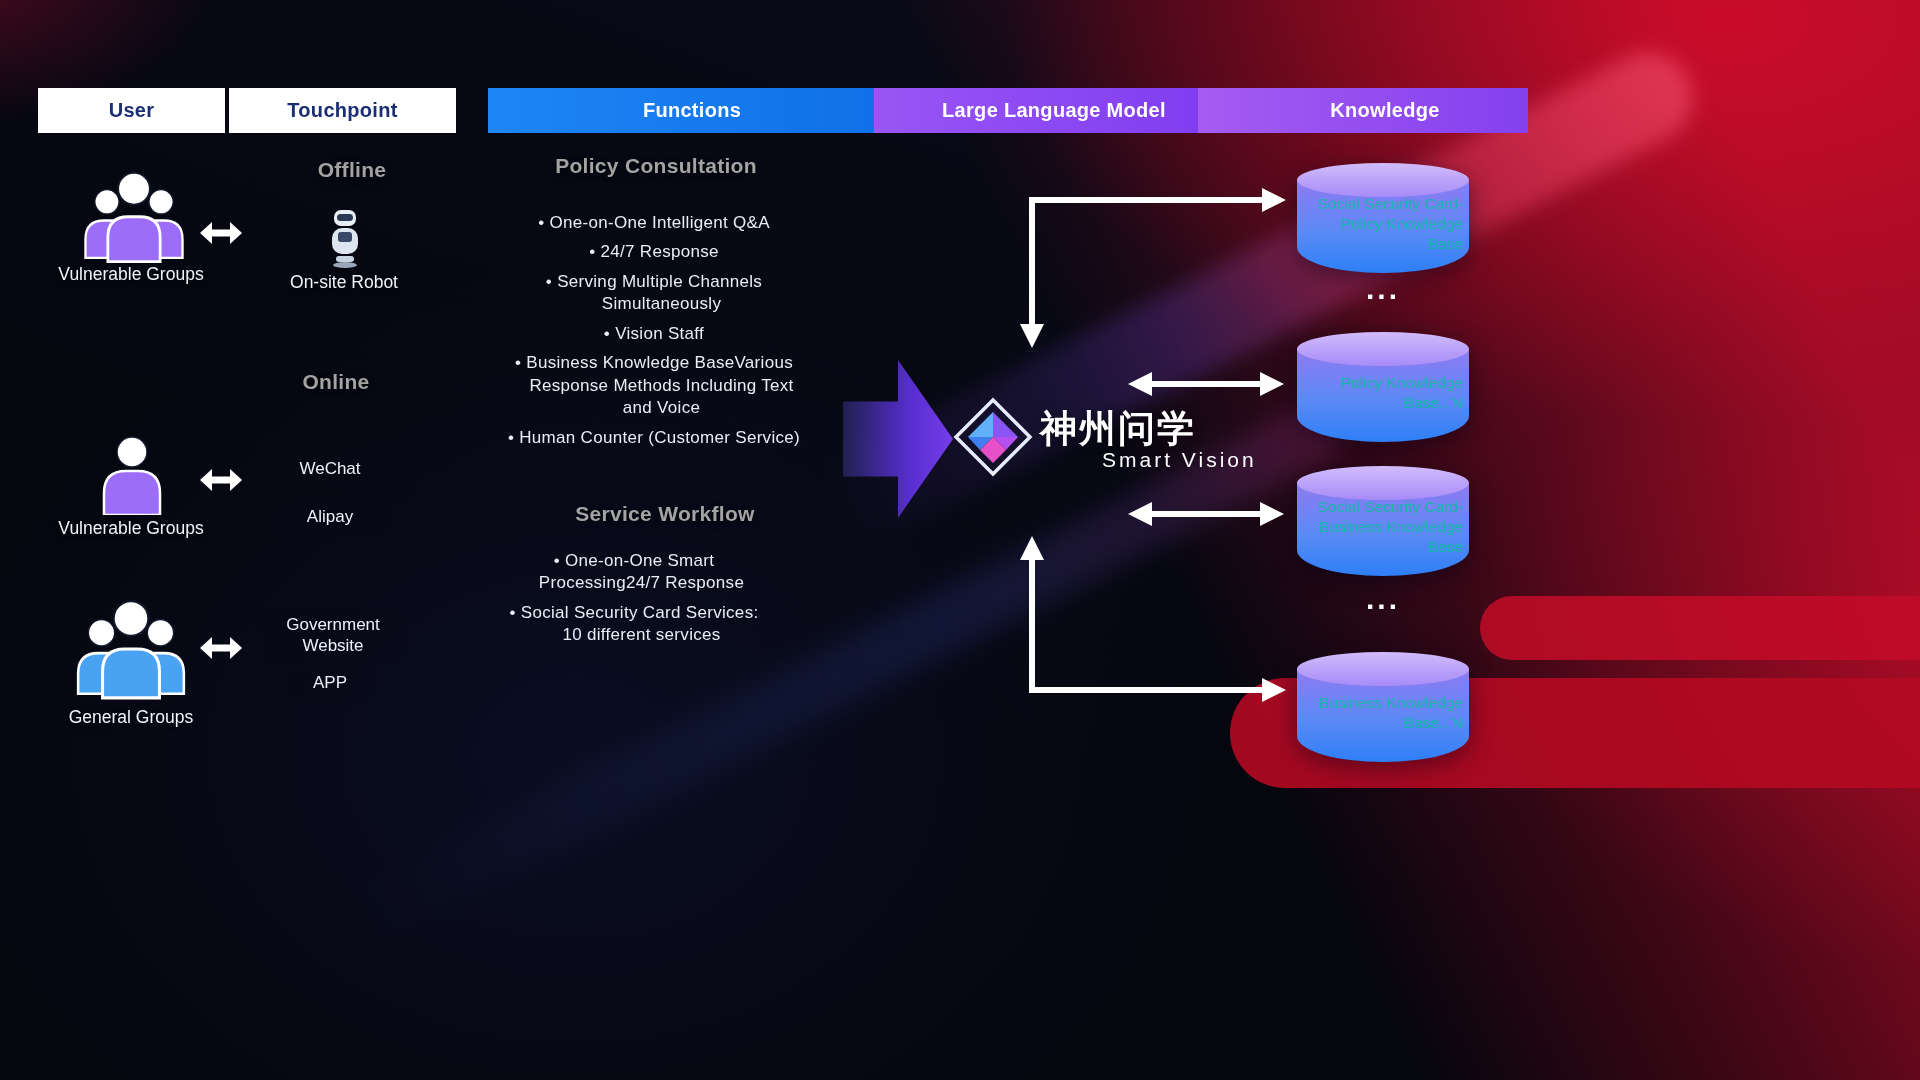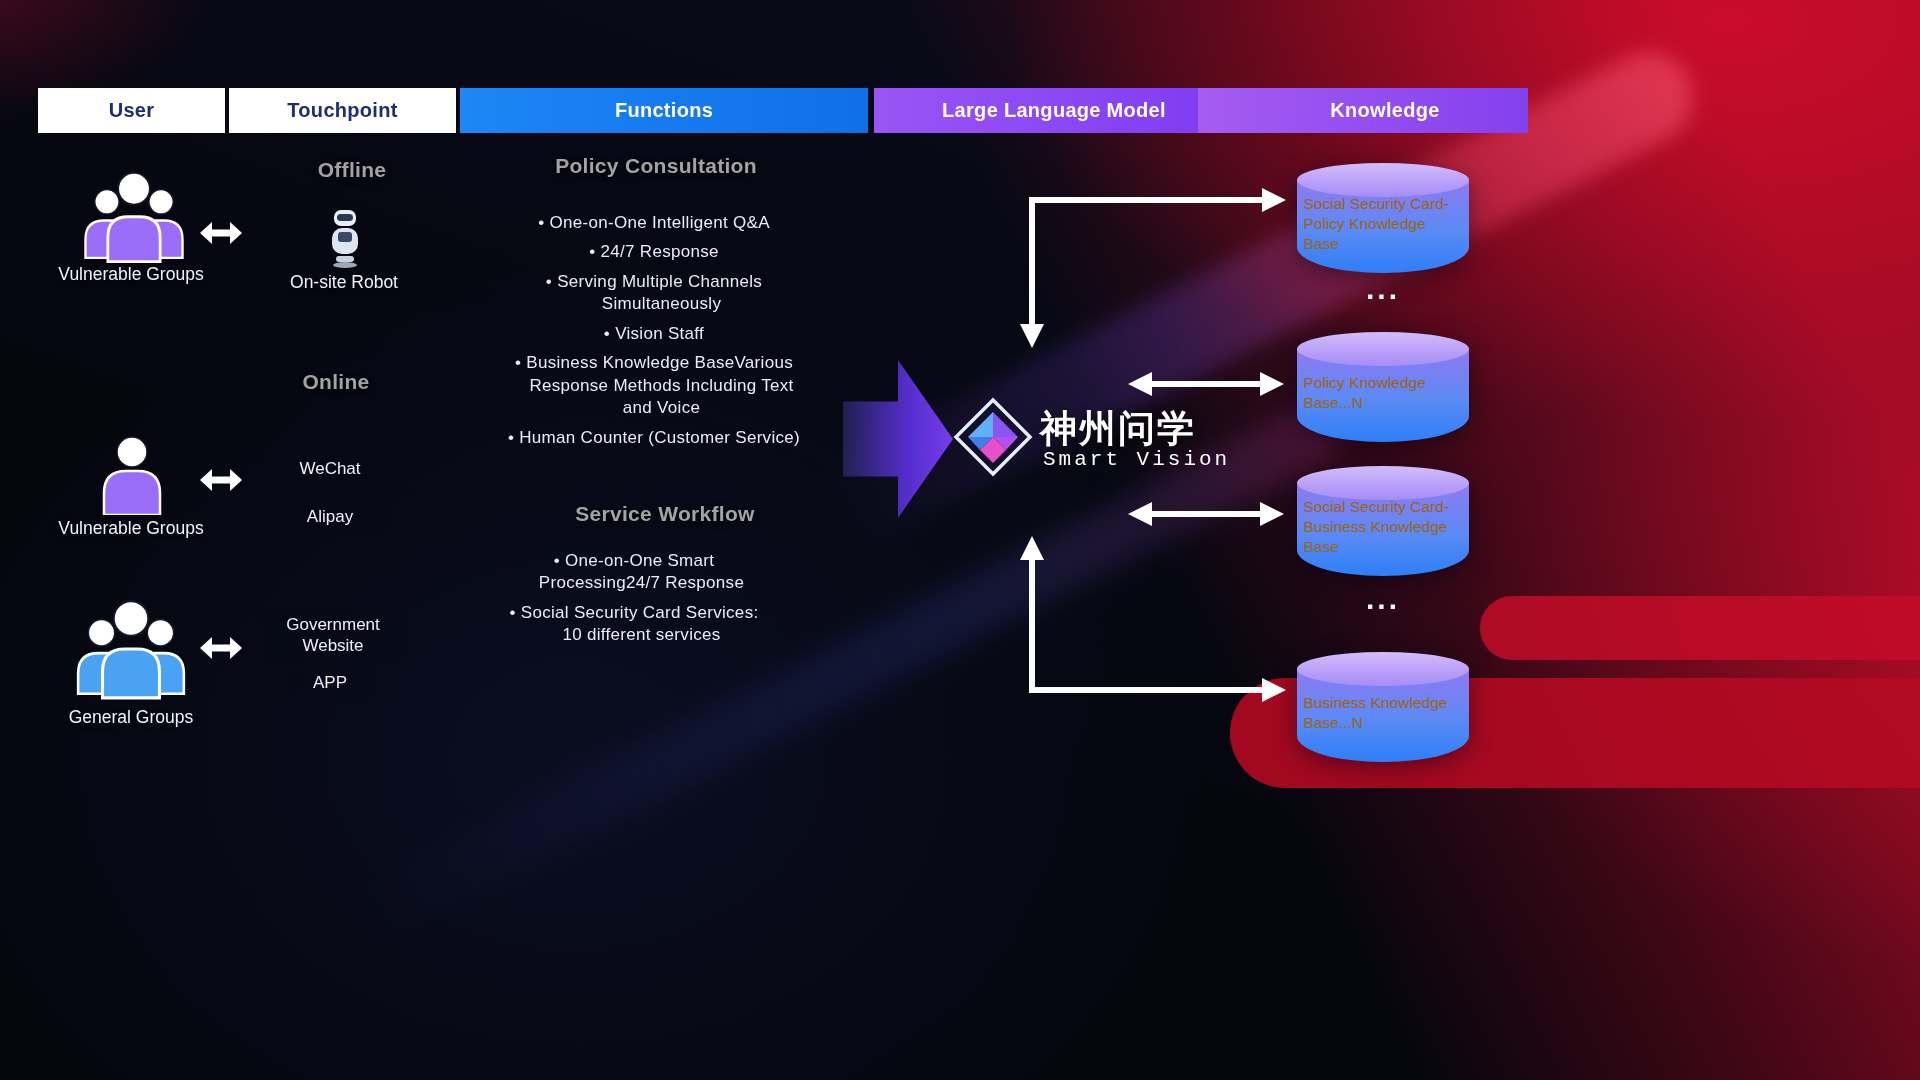--- a/index.html
+++ b/index.html
@@ -25,21 +25,21 @@
     transform:rotate(-27deg); border-radius:40px; filter:blur(12px);
     background:linear-gradient(90deg, transparent, rgba(70,90,220,0.16) 60%, rgba(190,60,160,0.2)); }
   .bg-bar { position:absolute; background:rgba(195,12,40,0.85); }
   .bar1 { left:1480px; top:596px; width:520px; height:64px; border-radius:40px; }
   .bar2 { left:1230px; top:678px; width:780px; height:110px; border-radius:60px; background:rgba(180,10,34,0.9); }
 
   
   .hdr { position:absolute; top:88px; height:45px; display:flex; align-items:center; justify-content:center;
     font-size:20px; font-weight:600; letter-spacing:0.3px; }
   .hdr-light { background:#ffffff; color:#1c2e73; }
-  .hdr-functions { background:linear-gradient(90deg,#1e86f5,#0f6fe8); color:#fff; }
+  .hdr-functions { background:linear-gradient(90deg,#1e86f5,#0f6fe8); color:#fff;margin-left:28px; }
   .hdr-llm { background:linear-gradient(90deg,#9a55f5,#7e3bf0); color:#fff; }
   .hdr-knowledge { background:linear-gradient(90deg,#a55cf2,#8440ee); color:#fff;padding-left:44px; }
 
   
   .lbl { position:absolute; color:#f2f4fa; font-size:17.5px; text-align:center; text-shadow:0 2px 5px rgba(0,0,0,0.6); }
   .sec-title { position:absolute; color:#a3a3a3; font-weight:700; font-size:21px; text-align:center;
     text-shadow:0 2px 6px rgba(0,0,0,0.65); letter-spacing:0.3px; }
   .tp-item { position:absolute; color:#eef1f8; font-size:17px; text-align:center; padding:6px 8px;
     background:rgba(6,9,22,0.32); border-radius:8px; line-height:1.25; }
 
@@ -52,31 +52,31 @@
 
   
   .flow-arrow { position:absolute; left:843px; top:345px; width:110px; height:188px;
     background:linear-gradient(90deg, rgba(38,38,92,0.85), #5a30d8 60%, #7b3ff5);
     clip-path:polygon(0% 30%, 50% 30%, 50% 8%, 100% 50%, 50% 92%, 50% 70%, 0% 70%);
     opacity:0.95; }
 
   
   .brand-cn { position:absolute; left:1040px; top:404px; color:#fff; font-size:37px; font-weight:700; letter-spacing:2px;
     text-shadow:0 2px 8px rgba(0,0,0,0.6); }
-  .brand-en { position:absolute; left:1043px; top:448px; color:#fff; font-size:21px; font-weight:500; letter-spacing:3px;font-family:Liberation Mono, monospace; }
+  .brand-en { position:absolute; left:1102px; top:448px; color:#fff; font-size:21px; font-weight:500; letter-spacing:3px; }
 
   
   .db { position:absolute; width:172px; height:110px; filter:drop-shadow(0 6px 12px rgba(0,0,20,0.45)); }
   .db .body { position:absolute; top:17px; left:0; right:0; bottom:0;
     background:linear-gradient(180deg,#8f7af2 0%, #5b8af5 55%, #2e7ff7 100%);
     border-radius:0 0 86px 86px / 0 0 26px 26px; }
   .db .top { position:absolute; top:0; left:0; width:172px; height:34px; border-radius:50%;
     background:linear-gradient(180deg,#d2bcfc,#a78bf7); }
   .db .label { position:absolute; left:6px; right:6px; top:16px; bottom:4px; display:flex; align-items:center;
-    justify-content:center; text-align:left; color:#a16207; font-size:15.5px; line-height:1.28; }
+    justify-content:center; text-align:right; color:#14b8a6; font-size:15.5px; line-height:1.28; }
   .dots { position:absolute; color:#fff; font-size:30px; font-weight:700; letter-spacing:3px; text-align:center; width:172px; }
 
   .connectors { position:absolute; inset:0; pointer-events:none; }
 </style>
 </head>
 <body>
 
 <div class="canvas">
 
   <div class="bg-base"></div>

